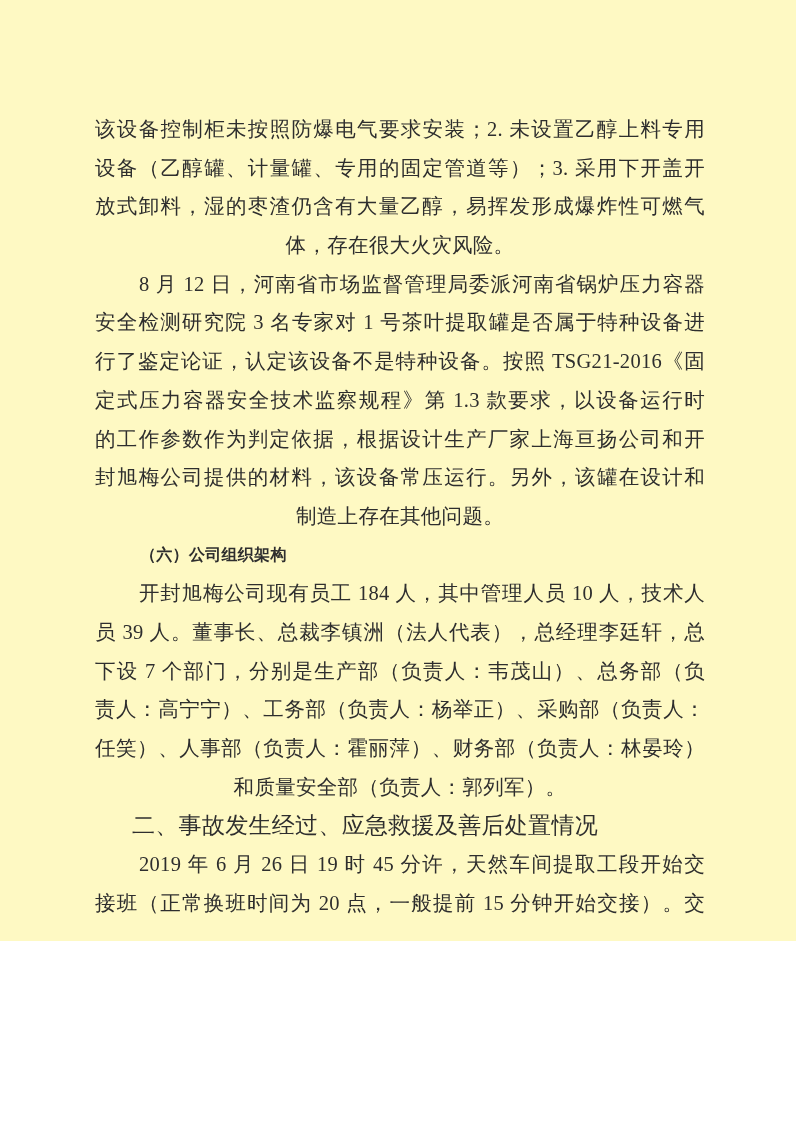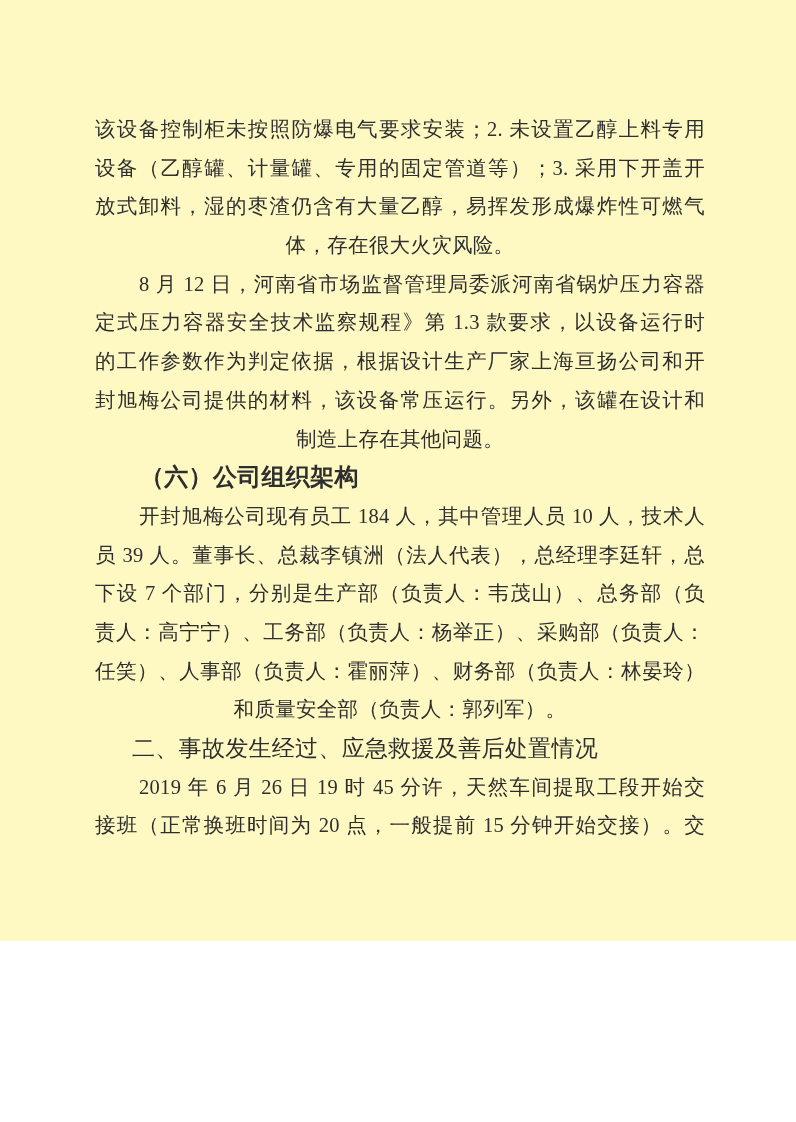--- a/index.html
+++ b/index.html
@@ -37,21 +37,21 @@
   .last {
     text-align: center;
   }
   
   .ind {
     text-indent: 44px;
   }
   
   .h-kai {
     font-weight: bold;
-    font-size: 24px;
+    font-size: 16px;
     text-indent: 45px;
     text-align: left;
   }
   
   .h-hei {
     font-family: "Liberation Sans", "DejaVu Sans", sans-serif;
     font-weight: normal;
     font-size: 23px;
     text-indent: 37px;
     text-align: left;
@@ -71,20 +71,22 @@
 
 <div class="page">
   <div class="text-block">
 
     <div class="ln fill">该设备控制柜未按照防爆电气要求安装；2. 未设置乙醇上料专用</div>
     <div class="ln fill">设备（乙醇罐、计量罐、专用的固定管道等）；3. 采用下开盖开</div>
     <div class="ln fill">放式卸料，湿的枣渣仍含有大量乙醇，易挥发形成爆炸性可燃气</div>
     <div class="ln last">体，存在很大火灾风险。</div>
 
     <div class="ln fill ind">8 月 12 日，河南省市场监督管理局委派河南省锅炉压力容器</div>
+    <div class="ln fill">安全检测研究院 3 名专家对 1 号茶叶提取罐是否属于特种设备进</div>
+    <div class="ln fill">行了鉴定论证，认定该设备不是特种设备。按照 TSG21-2016《固</div>
     <div class="ln fill">定式压力容器安全技术监察规程》第 1.3 款要求，以设备运行时</div>
     <div class="ln fill">的工作参数作为判定依据，根据设计生产厂家上海亘扬公司和开</div>
     <div class="ln fill">封旭梅公司提供的材料，该设备常压运行。另外，该罐在设计和</div>
     <div class="ln last">制造上存在其他问题。</div>
 
     <div class="ln h-kai">（六）公司组织架构</div>
 
     <div class="ln fill ind">开封旭梅公司现有员工 184 人，其中管理人员 10 人，技术人</div>
     <div class="ln fill">员 39 人。董事长、总裁李镇洲（法人代表），总经理李廷轩，总</div>
     <div class="ln fill">下设 7 个部门，分别是生产部（负责人：韦茂山）、总务部（负</div>

